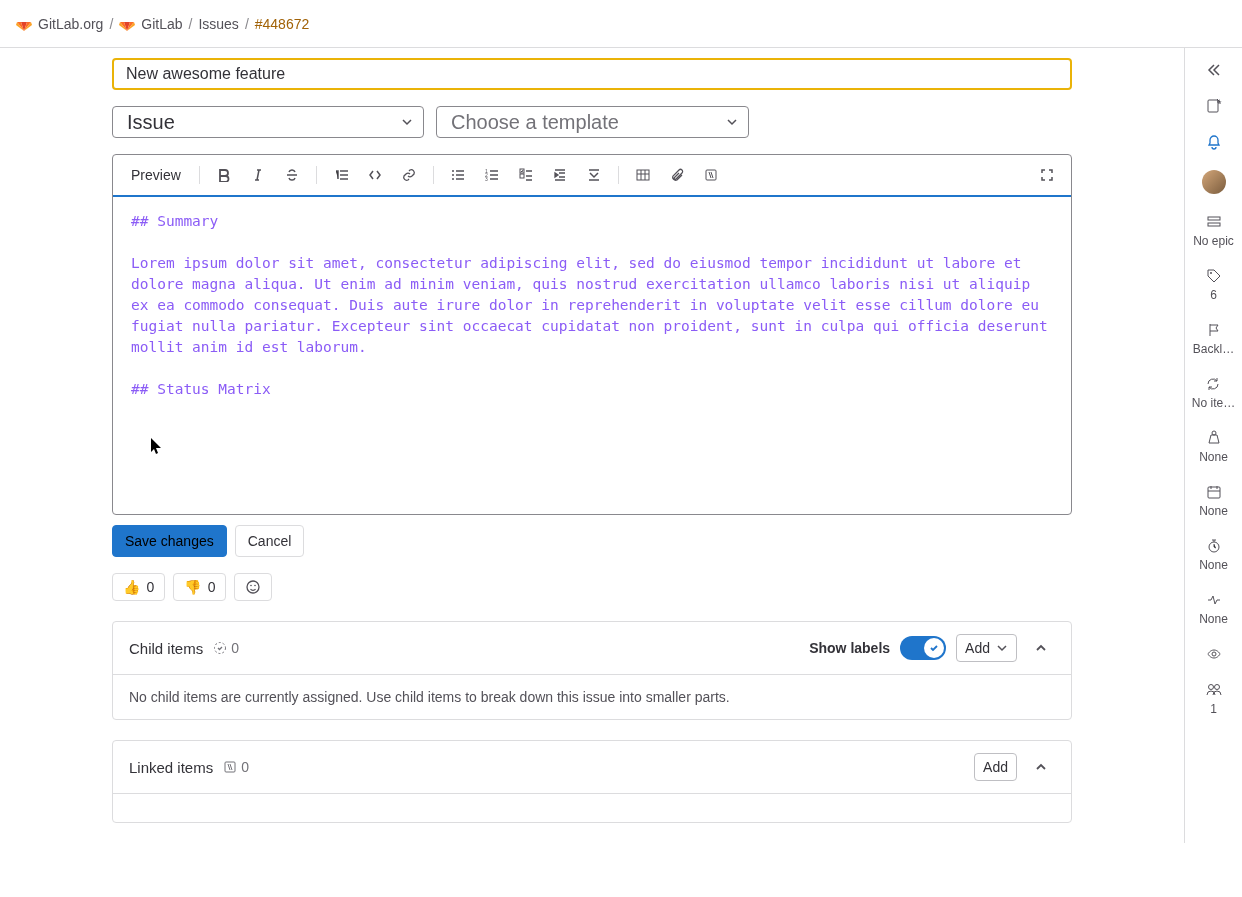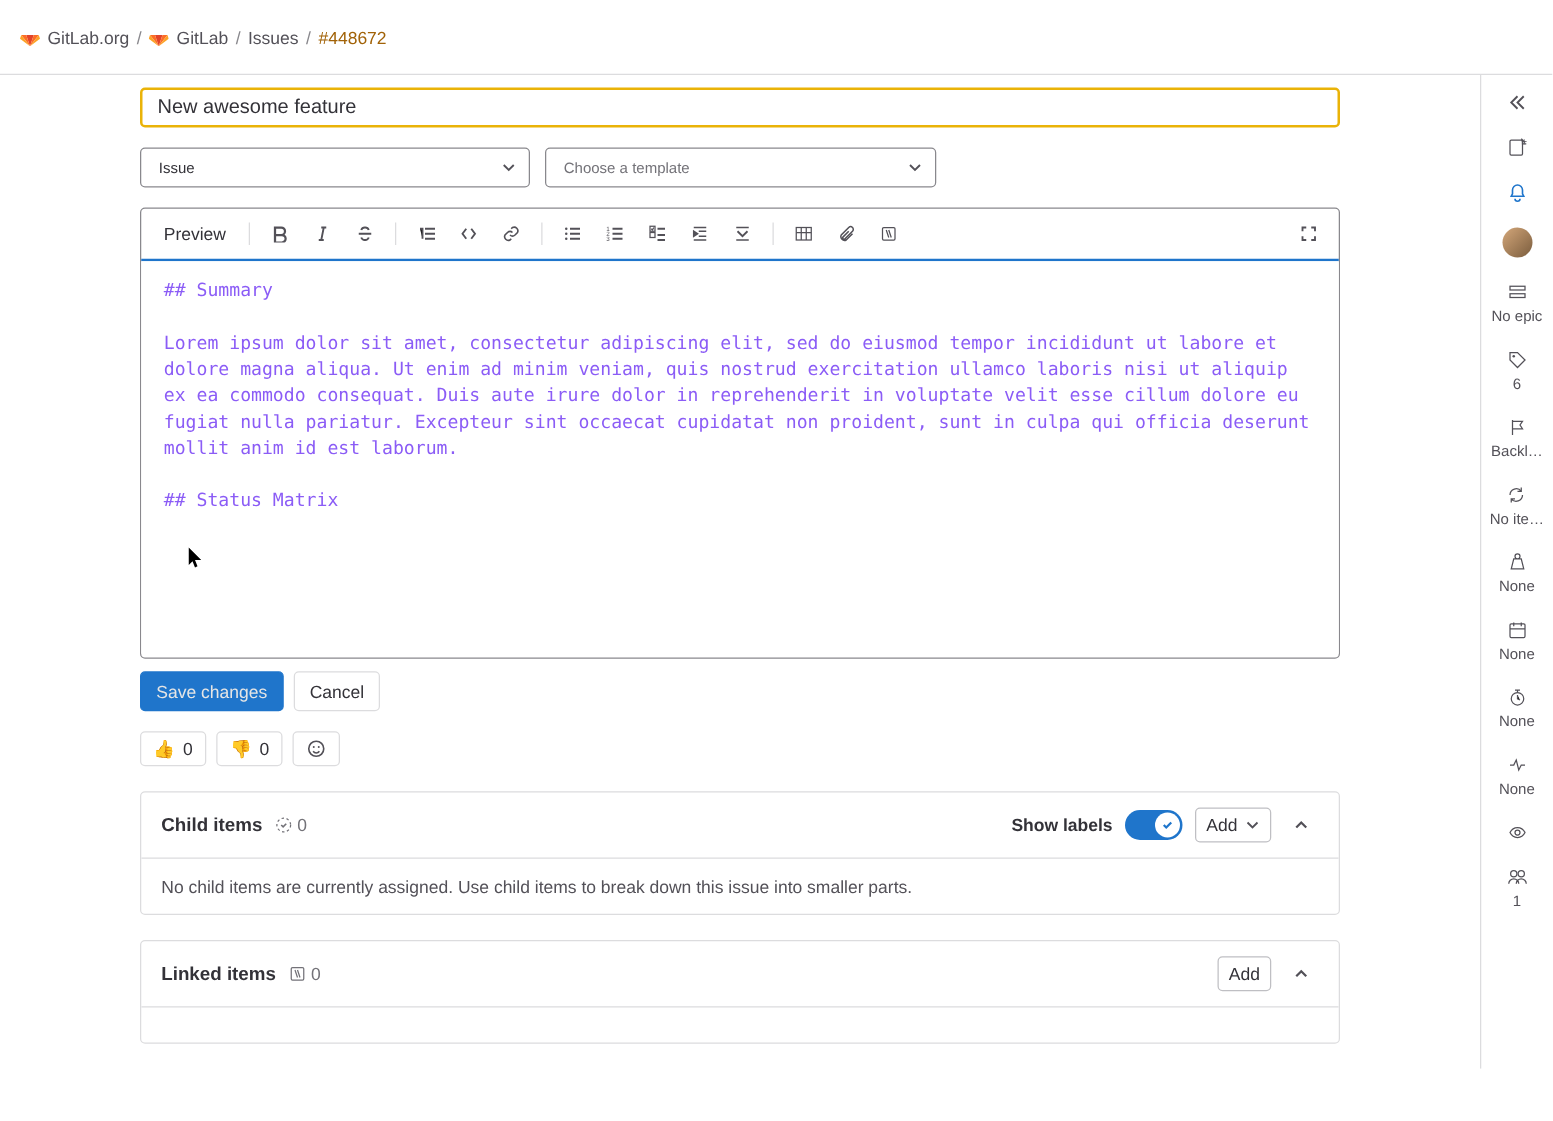--- a/index.html
+++ b/index.html
@@ -1,49 +1,49 @@
 <!DOCTYPE html>
 <html><head>
 <meta charset="utf-8">
 <style>
 * { box-sizing: border-box; margin: 0; padding: 0; }
 body { font-family: -apple-system, BlinkMacSystemFont, "Segoe UI", Helvetica, Arial, sans-serif; color: #333238; font-size: 14px; background: #fff; }
-.breadcrumb { display: flex; align-items: center; padding: 0 16px; height: 60px; border-bottom: 1px solid #dcdcde; gap: 6px; }
+.breadcrumb { display: flex; align-items: center; padding: 0 16px; height: 48px; border-bottom: 1px solid #dcdcde; gap: 6px; }
 .breadcrumb .logo { width: 16px; height: 16px; border-radius: 3px; }
 .breadcrumb span { color: #535158; }
 .breadcrumb .sep { color: #89888d; }
 .breadcrumb .bold { font-weight: 400; color: #a16207; }
 .main-wrap { display: flex; }
 .main { flex: 1; padding: 10px 0 20px; display: flex; flex-direction: column; align-items: center; }
 .inner { width: 960px; }
 .title-input { width: 100%; height: 32px; padding: 6px 12px; border: 2px solid #eab308; border-radius: 4px; font-size: 16px; color: #333238; }
 .selects { display: flex; gap: 12px; margin-top: 16px; }
-.select { position: relative; border: 1px solid #89888d; border-radius: 4px; height: 32px; display: flex; align-items: center; padding: 0 34px 0 14px; font-size: 12px; background: #fff; }
+.select { position: relative; border: 1px solid #89888d; border-radius: 4px; height: 32px; display: flex; align-items: center; padding: 0 34px 0 14px; font-size: 20px; background: #fff; }
 .select .chev { position: absolute; right: 10px; }
 .type-select { width: 312px; }
 .template-select { width: 313px; color: #737278; }
 .editor { margin-top: 16px; border: 1px solid #89888d; border-radius: 4px; }
 .toolbar { display: flex; align-items: center; padding: 6px 10px; gap: 6px; border-bottom: 2px solid #1f75cb; text-align: center; }
 .preview-btn { padding: 4px 8px; color: #333238; }
 .tb-sep { width: 1px; height: 18px; background: #dcdcde; margin: 0 4px; }
 .tb-icon { width: 28px; height: 28px; display: flex; align-items: center; justify-content: center; color: #535158; border-radius: 4px; }
 .spacer { flex: 1; }
 .textarea { width: 100%; min-height: 314px; padding: 14px 18px; border: none; font-family: "GitLab Mono", Menlo, Consolas, monospace; font-size: 14.5px; color: #8b5cf6; line-height: 1.45; resize: none; outline: none; }
 .editor-footer { display: flex; justify-content: space-between; align-items: center; padding: 8px 12px; border-top: 1px solid #dcdcde; font-size: 13px; color: #535158; }
 .md-badge { border: 1px solid #89888d; border-radius: 3px; font-size: 9px; font-weight: 700; padding: 1px 3px; color: #535158; font-family: monospace; }
 .actions { margin-top: 10px; display: flex; gap: 8px; }
 .btn { padding: 7px 12px; border-radius: 4px; font-size: 14px; border: 1px solid #dcdcde; background: #fff; color: #333238; }
-.btn-primary { background: #1f75cb; color: #e5e5e5; border-color: #1f75cb; font-weight: 500; }
+.btn-primary { background: #1f75cb; color: #000000; border-color: #1f75cb; font-weight: 500; }
 .reactions { margin-top: 16px; display: flex; gap: 8px; }
 .react { border: 1px solid #dcdcde; border-radius: 4px; padding: 5px 10px; display: flex; align-items: center; gap: 6px; font-size: 14px; }
 .upload-zone { margin-top: 20px; border: 1px dashed #bfbfc3; border-radius: 4px; padding: 16px; text-align: center; color: #535158; display: flex; align-items: center; justify-content: center; gap: 8px; }
 .upload-zone a { color: #1f75cb; }
 .panel { margin-top: 20px; border: 1px solid #dcdcde; border-radius: 4px; overflow: hidden; }
 .panel-head { display: flex; align-items: center; padding: 12px 16px; gap: 10px; }
-.panel-head .title { font-weight: 700; font-size: 15px; }
+.panel-head .title { font-weight: 400; font-size: 15px; }
 .count-badge { color: #737278; display: flex; align-items: center; gap: 4px; }
 .show-labels { margin-left: auto; font-weight: 600; font-size: 14px; }
 .toggle { width: 46px; height: 24px; border-radius: 12px; background: #1f75cb; position: relative; }
 .toggle .thumb { position: absolute; right: 2px; top: 2px; width: 20px; height: 20px; border-radius: 50%; background: #fff; display: flex; align-items: center; justify-content: center; }
 .add-btn { border: 1px solid #bfbfc3; border-radius: 4px; padding: 5px 8px; display: flex; align-items: center; gap: 6px; background: #fff; }
 .collapse-btn { width: 28px; height: 28px; display: flex; align-items: center; justify-content: center; }
 .panel-body { border-top: 1px solid #dcdcde; padding: 14px 16px; color: #535158; }
 .sidebar { width: 58px; border-left: 1px solid #dcdcde; padding-top: 14px; display: flex; flex-direction: column; align-items: center; gap: 20px; color: #535158; font-size: 12px; }
 .sidebar .item { display: flex; flex-direction: column; align-items: center; gap: 4px; }
 .sidebar .avatar { width: 24px; height: 24px; border-radius: 50%; background: linear-gradient(135deg,#d4a77a,#7a5c3d); }

